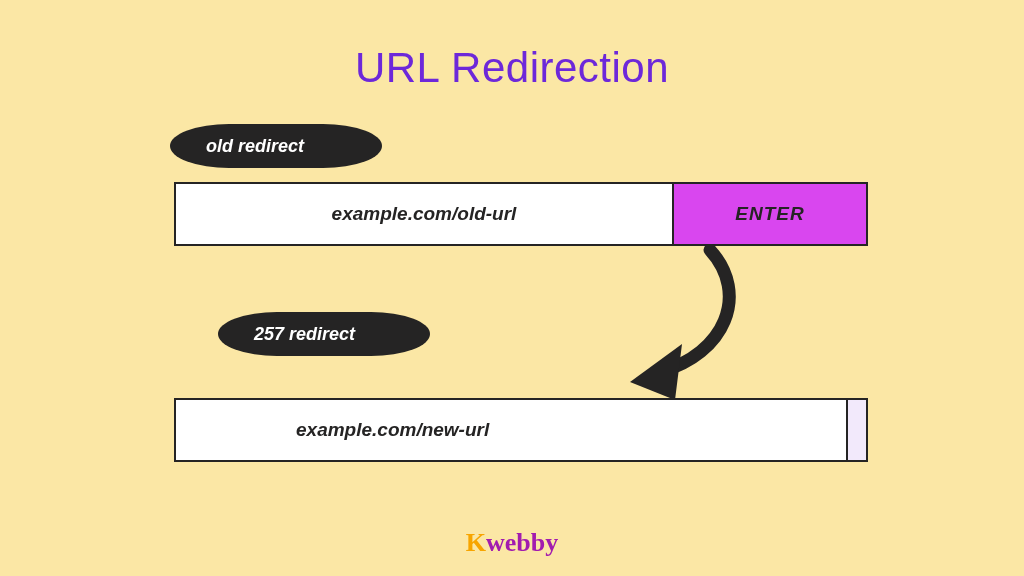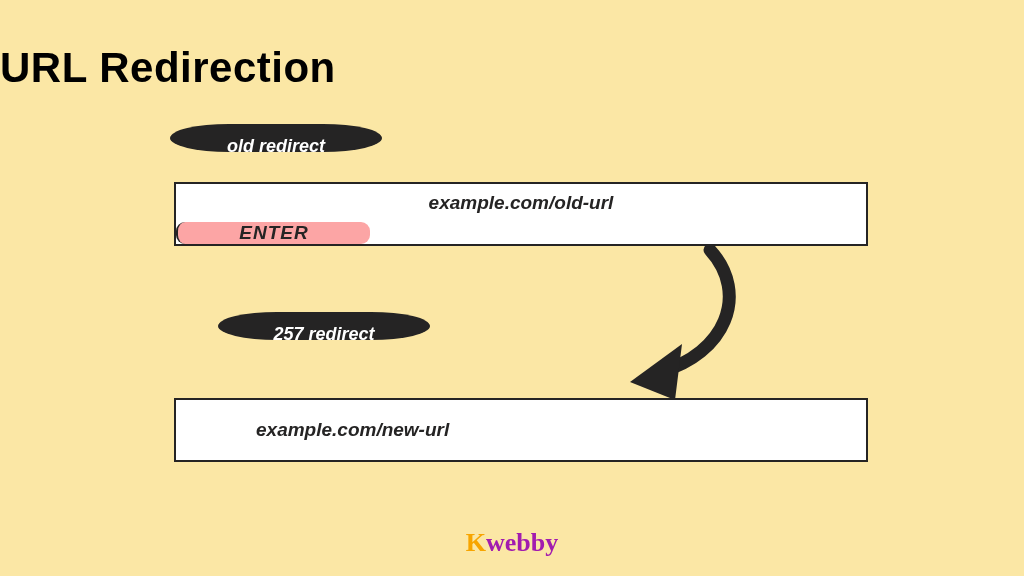--- a/index.html
+++ b/index.html
@@ -10,79 +10,78 @@
     background: #fbe7a5;
     font-family: "Comic Sans MS", "Comic Sans", "Chalkboard SE", "Marker Felt", cursive, sans-serif;
     position: relative;
     overflow: hidden;
   }
   .title {
     position: absolute;
     top: 44px;
     left: 0;
     width: 100%;
+    text-align: center;
     font-size: 42px;
-    font-weight: 700;
-    color: #000000;
+    font-weight: 400;
+    color: #6d28d9;
     letter-spacing: 0.5px;
   }
   .pill {
     position: absolute;
     background: #252424;
     color: #fff;
     font-size: 18px;
     font-style: italic;
     font-weight: 700;
-    height: 28px;
+    height: 44px;
     line-height: 44px;
-    text-align: center;
+    text-align: left;
     border-radius: 50% / 90%;
     padding: 0 36px;
   }
   .pill1 { top: 124px; left: 170px; width: 140px; }
   .pill2 { top: 312px; left: 218px; width: 140px; }
   .bar {
     position: absolute;
     left: 174px;
     height: 60px;
     border: 2px solid #252424;
     background: #fff;
     display: flex;
     align-items: stretch;
-    flex-direction: column;
   }
   .bar1 { top: 182px; width: 690px; }
   .bar2 { top: 398px; width: 690px; }
   .url {
     flex: 1;
     display: flex;
     align-items: center;
     justify-content: center;
     font-style: italic;
     font-weight: 700;
     font-size: 19px;
     color: #252424;
   }
   .url.left {
     justify-content: flex-start;
-    padding-left: 80px;
+    padding-left: 120px;
   }
   .enter {
     width: 192px;
     border-left: 2px solid #252424;
-    background: #fca5a5;
+    background: #d946ef;
     display: flex;
     align-items: center;
     justify-content: center;
     font-style: italic;
     font-weight: 800;
     font-size: 19px;
     color: #252424;
     letter-spacing: 1px;
-    border-radius: 9px;
   }
   .stub {
     width: 18px;
     border-left: 2px solid #252424;
     background: #f2e9fb;
   }
   .arrow {
     position: absolute;
     left: 600px;
     top: 244px;

